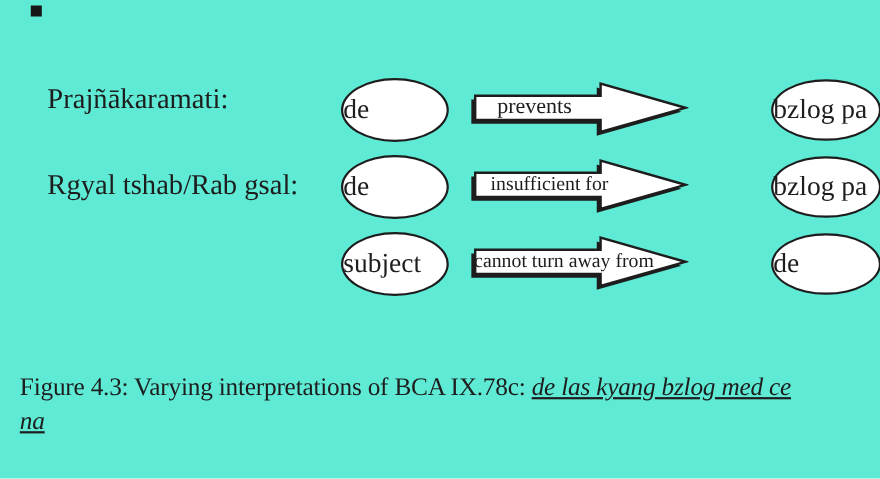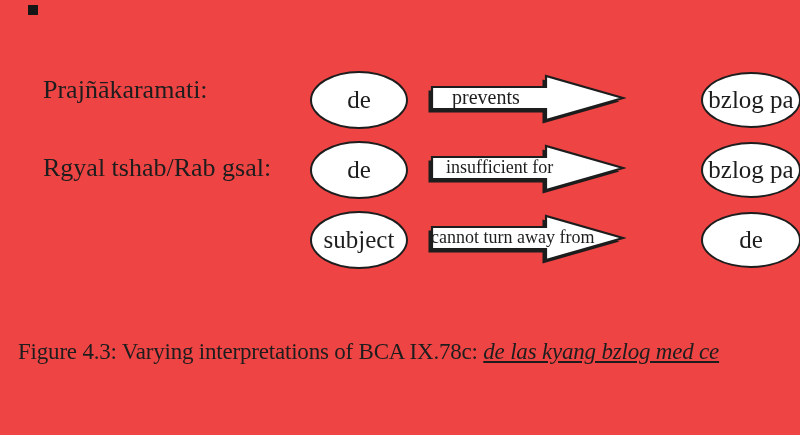--- a/index.html
+++ b/index.html
@@ -4,21 +4,21 @@
 <style>
   html, body {
     margin: 0;
     padding: 0;
     background: #ffffff;
   }
   .page {
     position: relative;
     width: 800px;
     height: 435px;
-    background: #ef4444;
+    background: #5eead4;
     font-family: "Liberation Serif", "DejaVu Serif", serif;
     color: #1d1d1d;
     overflow: hidden;
   }
   .stray-mark {
     position: absolute;
     left: 28px;
     top: 5px;
     width: 10px;
     height: 10px;
@@ -35,21 +35,21 @@
   .label-2 { top: 153px; }
   .label-3 { top: 221px; }
 
   .ellipse {
     position: absolute;
     border: 2.6px solid #1d1d1d;
     border-radius: 50%;
     background: #ffffff;
     display: flex;
     align-items: center;
-    justify-content: center;
+    justify-content: flex-start;
     font-size: 25px;
     box-sizing: border-box;
   }
   .src { left: 310px; width: 98px; height: 58px; }
   .tgt { left: 653px; width: 100px; height: 56px; margin-left: 48px; }
 
   .src-1, .tgt-1 { top: 71px;  }
   .src-2, .tgt-2 { top: 141px; }
   .src-3, .tgt-3 { top: 211px; }
   .tgt-1 { top: 72px; }
@@ -130,15 +130,18 @@
   </svg>
   <div class="arrow-label arrow-label-3">cannot turn away from</div>
   <div class="ellipse tgt tgt-3">
     <span>de</span>
   </div>
 
   <div class="caption">
     <div class="caption-line">
       <span>Figure 4.3: Varying interpretations of BCA IX.78c: </span><span class="it">de las kyang bzlog med ce</span>
     </div>
+    <div class="caption-line">
+      <span class="it">na</span>
+    </div>
   </div>
 
 </div>
 
 </body></html>

